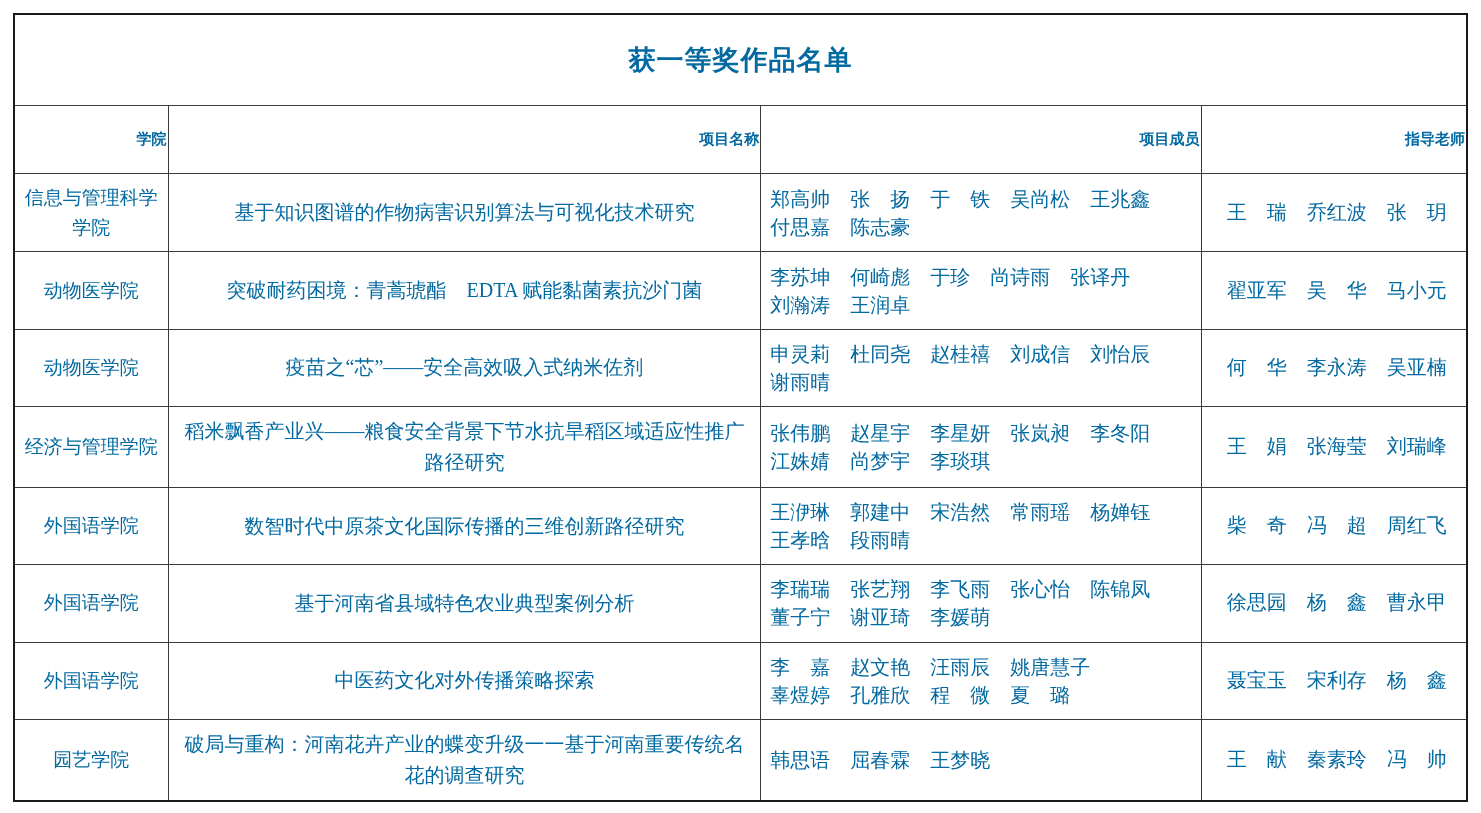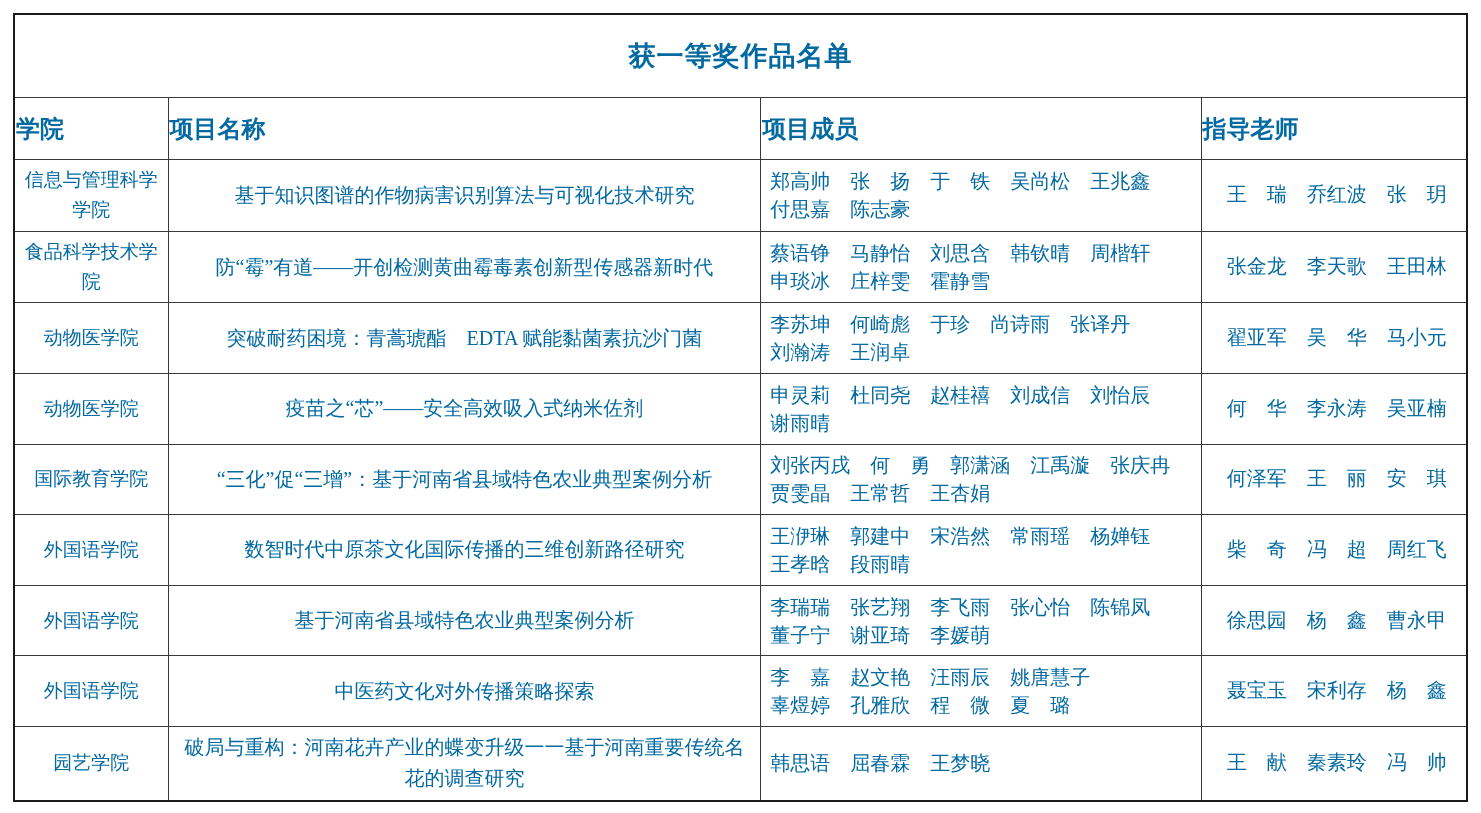--- a/index.html
+++ b/index.html
@@ -26,24 +26,24 @@
   .title-row td {
     height: 76px;
     text-align: center;
     font-family: "Liberation Sans", sans-serif;
     font-weight: bold;
     font-size: 27px;
     letter-spacing: 1px;
   }
   .header-row th {
     height: 56px;
-    text-align: left;
+    text-align: right;
     font-family: "Liberation Sans", sans-serif;
     font-weight: bold;
-    font-size: 24px;
+    font-size: 15px;
   }
   td.college {
     height: 64px;
     text-align: center;
     font-size: 19px;
     padding: 2px 9px;
     line-height: 30px;
   }
   td.project {
     text-align: center;
@@ -88,46 +88,39 @@
       <th>指导老师</th>
     </tr>
     <tr>
       <td class="college">信息与管理科学学院</td>
       <td class="project">基于知识图谱的作物病害识别算法与可视化技术研究</td>
       <td class="members">郑高帅　张　扬　于　铁　吴尚松　王兆鑫
 付思嘉　陈志豪</td>
       <td class="advisors">王　瑞　乔红波　张　玥</td>
     </tr>
     <tr>
-      <td class="college">食品科学技术学院</td>
-      <td class="project">防“霉”有道——开创检测黄曲霉毒素创新型传感器新时代</td>
-      <td class="members">蔡语铮　马静怡　刘思含　韩钦晴　周楷轩
-申琰冰　庄梓雯　霍静雪</td>
-      <td class="advisors">张金龙　李天歌　王田林</td>
-    </tr>
-    <tr>
       <td class="college">动物医学院</td>
       <td class="project">突破耐药困境：青蒿琥酯　EDTA 赋能黏菌素抗沙门菌</td>
       <td class="members">李苏坤　何崎彪　于珍　尚诗雨　张译丹
 刘瀚涛　王润卓</td>
       <td class="advisors">翟亚军　吴　华　马小元</td>
     </tr>
     <tr>
       <td class="college">动物医学院</td>
       <td class="project">疫苗之“芯”——安全高效吸入式纳米佐剂</td>
       <td class="members">申灵莉　杜同尧　赵桂禧　刘成信　刘怡辰
 谢雨晴</td>
       <td class="advisors">何　华　李永涛　吴亚楠</td>
     </tr>
     <tr>
-      <td class="college">国际教育学院</td>
-      <td class="project">“三化”促“三增”：基于河南省县域特色农业典型案例分析</td>
-      <td class="members">刘张丙戌　何　勇　郭潇涵　江禹漩　张庆冉
-贾雯晶　王常哲　王杏娟</td>
-      <td class="advisors">何泽军　王　丽　安　琪</td>
+      <td class="college">经济与管理学院</td>
+      <td class="project">稻米飘香产业兴——粮食安全背景下节水抗旱稻区域适应性推广路径研究</td>
+      <td class="members">张伟鹏　赵星宇　李星妍　张岚昶　李冬阳
+江姝婧　尚梦宇　李琰琪</td>
+      <td class="advisors">王　娟　张海莹　刘瑞峰</td>
     </tr>
     <tr>
       <td class="college">外国语学院</td>
       <td class="project">数智时代中原茶文化国际传播的三维创新路径研究</td>
       <td class="members">王洢琳　郭建中　宋浩然　常雨瑶　杨婵钰
 王孝晗　段雨晴</td>
       <td class="advisors">柴　奇　冯　超　周红飞</td>
     </tr>
     <tr>
       <td class="college">外国语学院</td>

